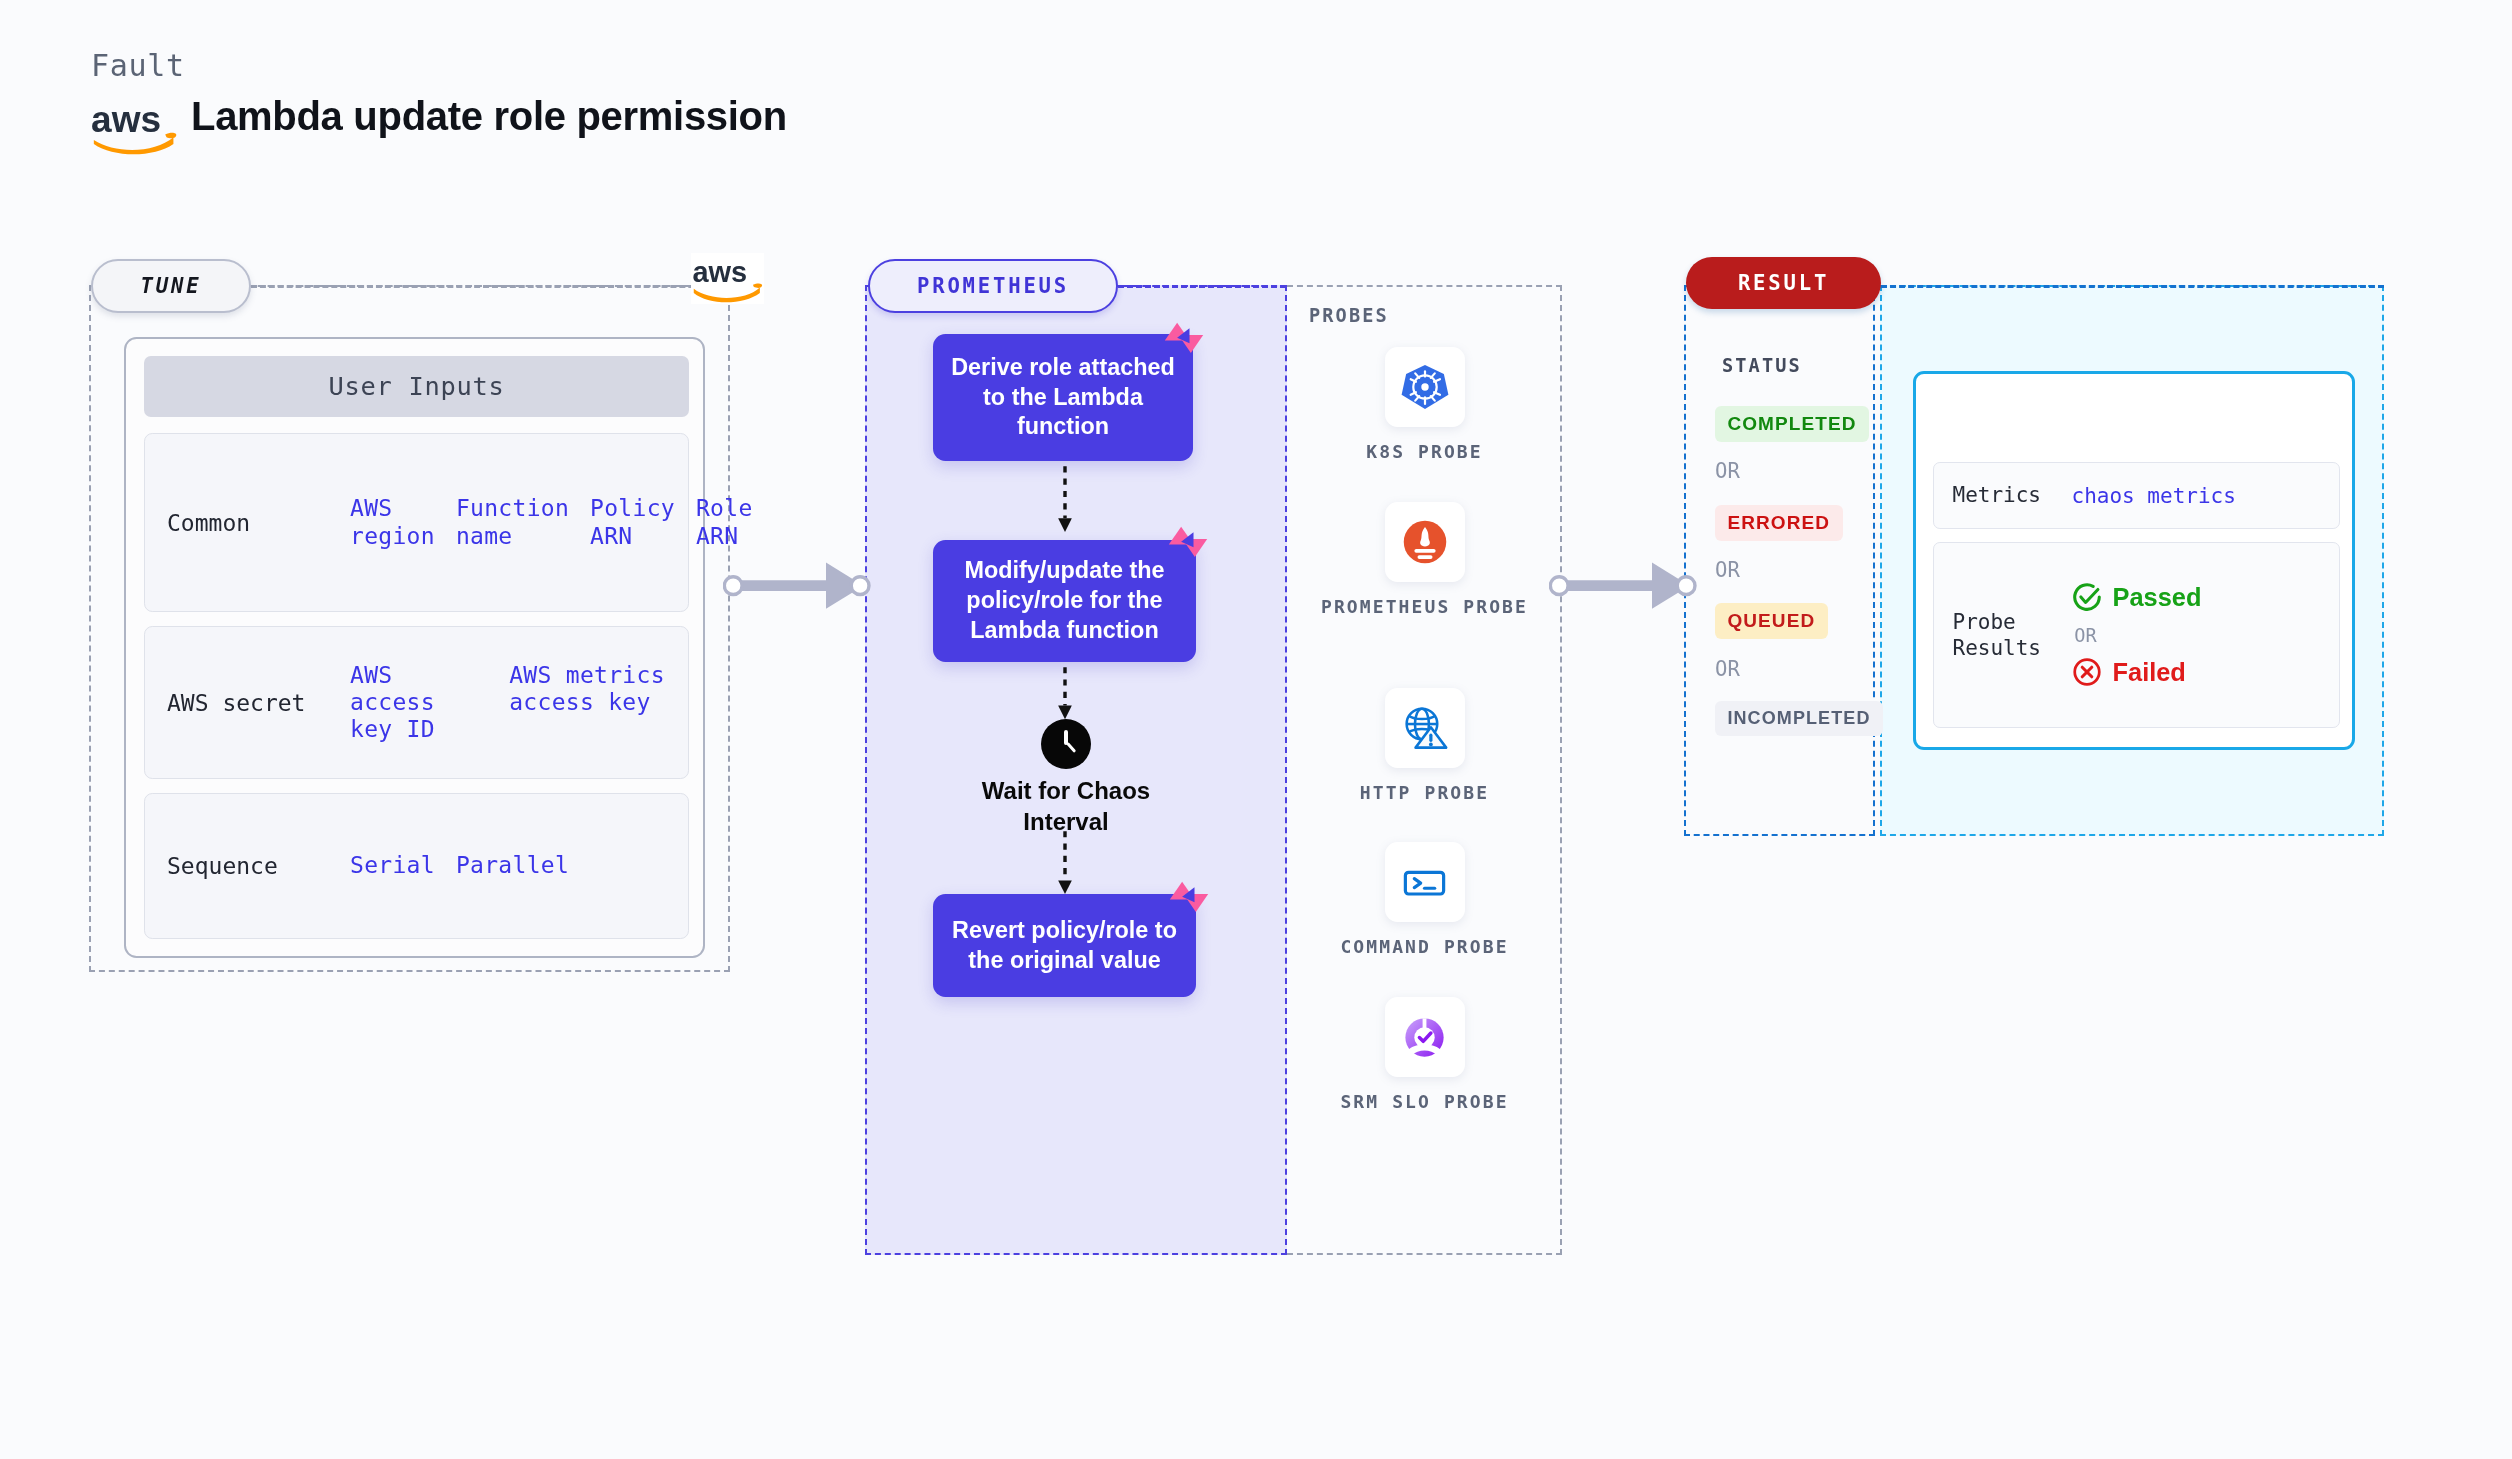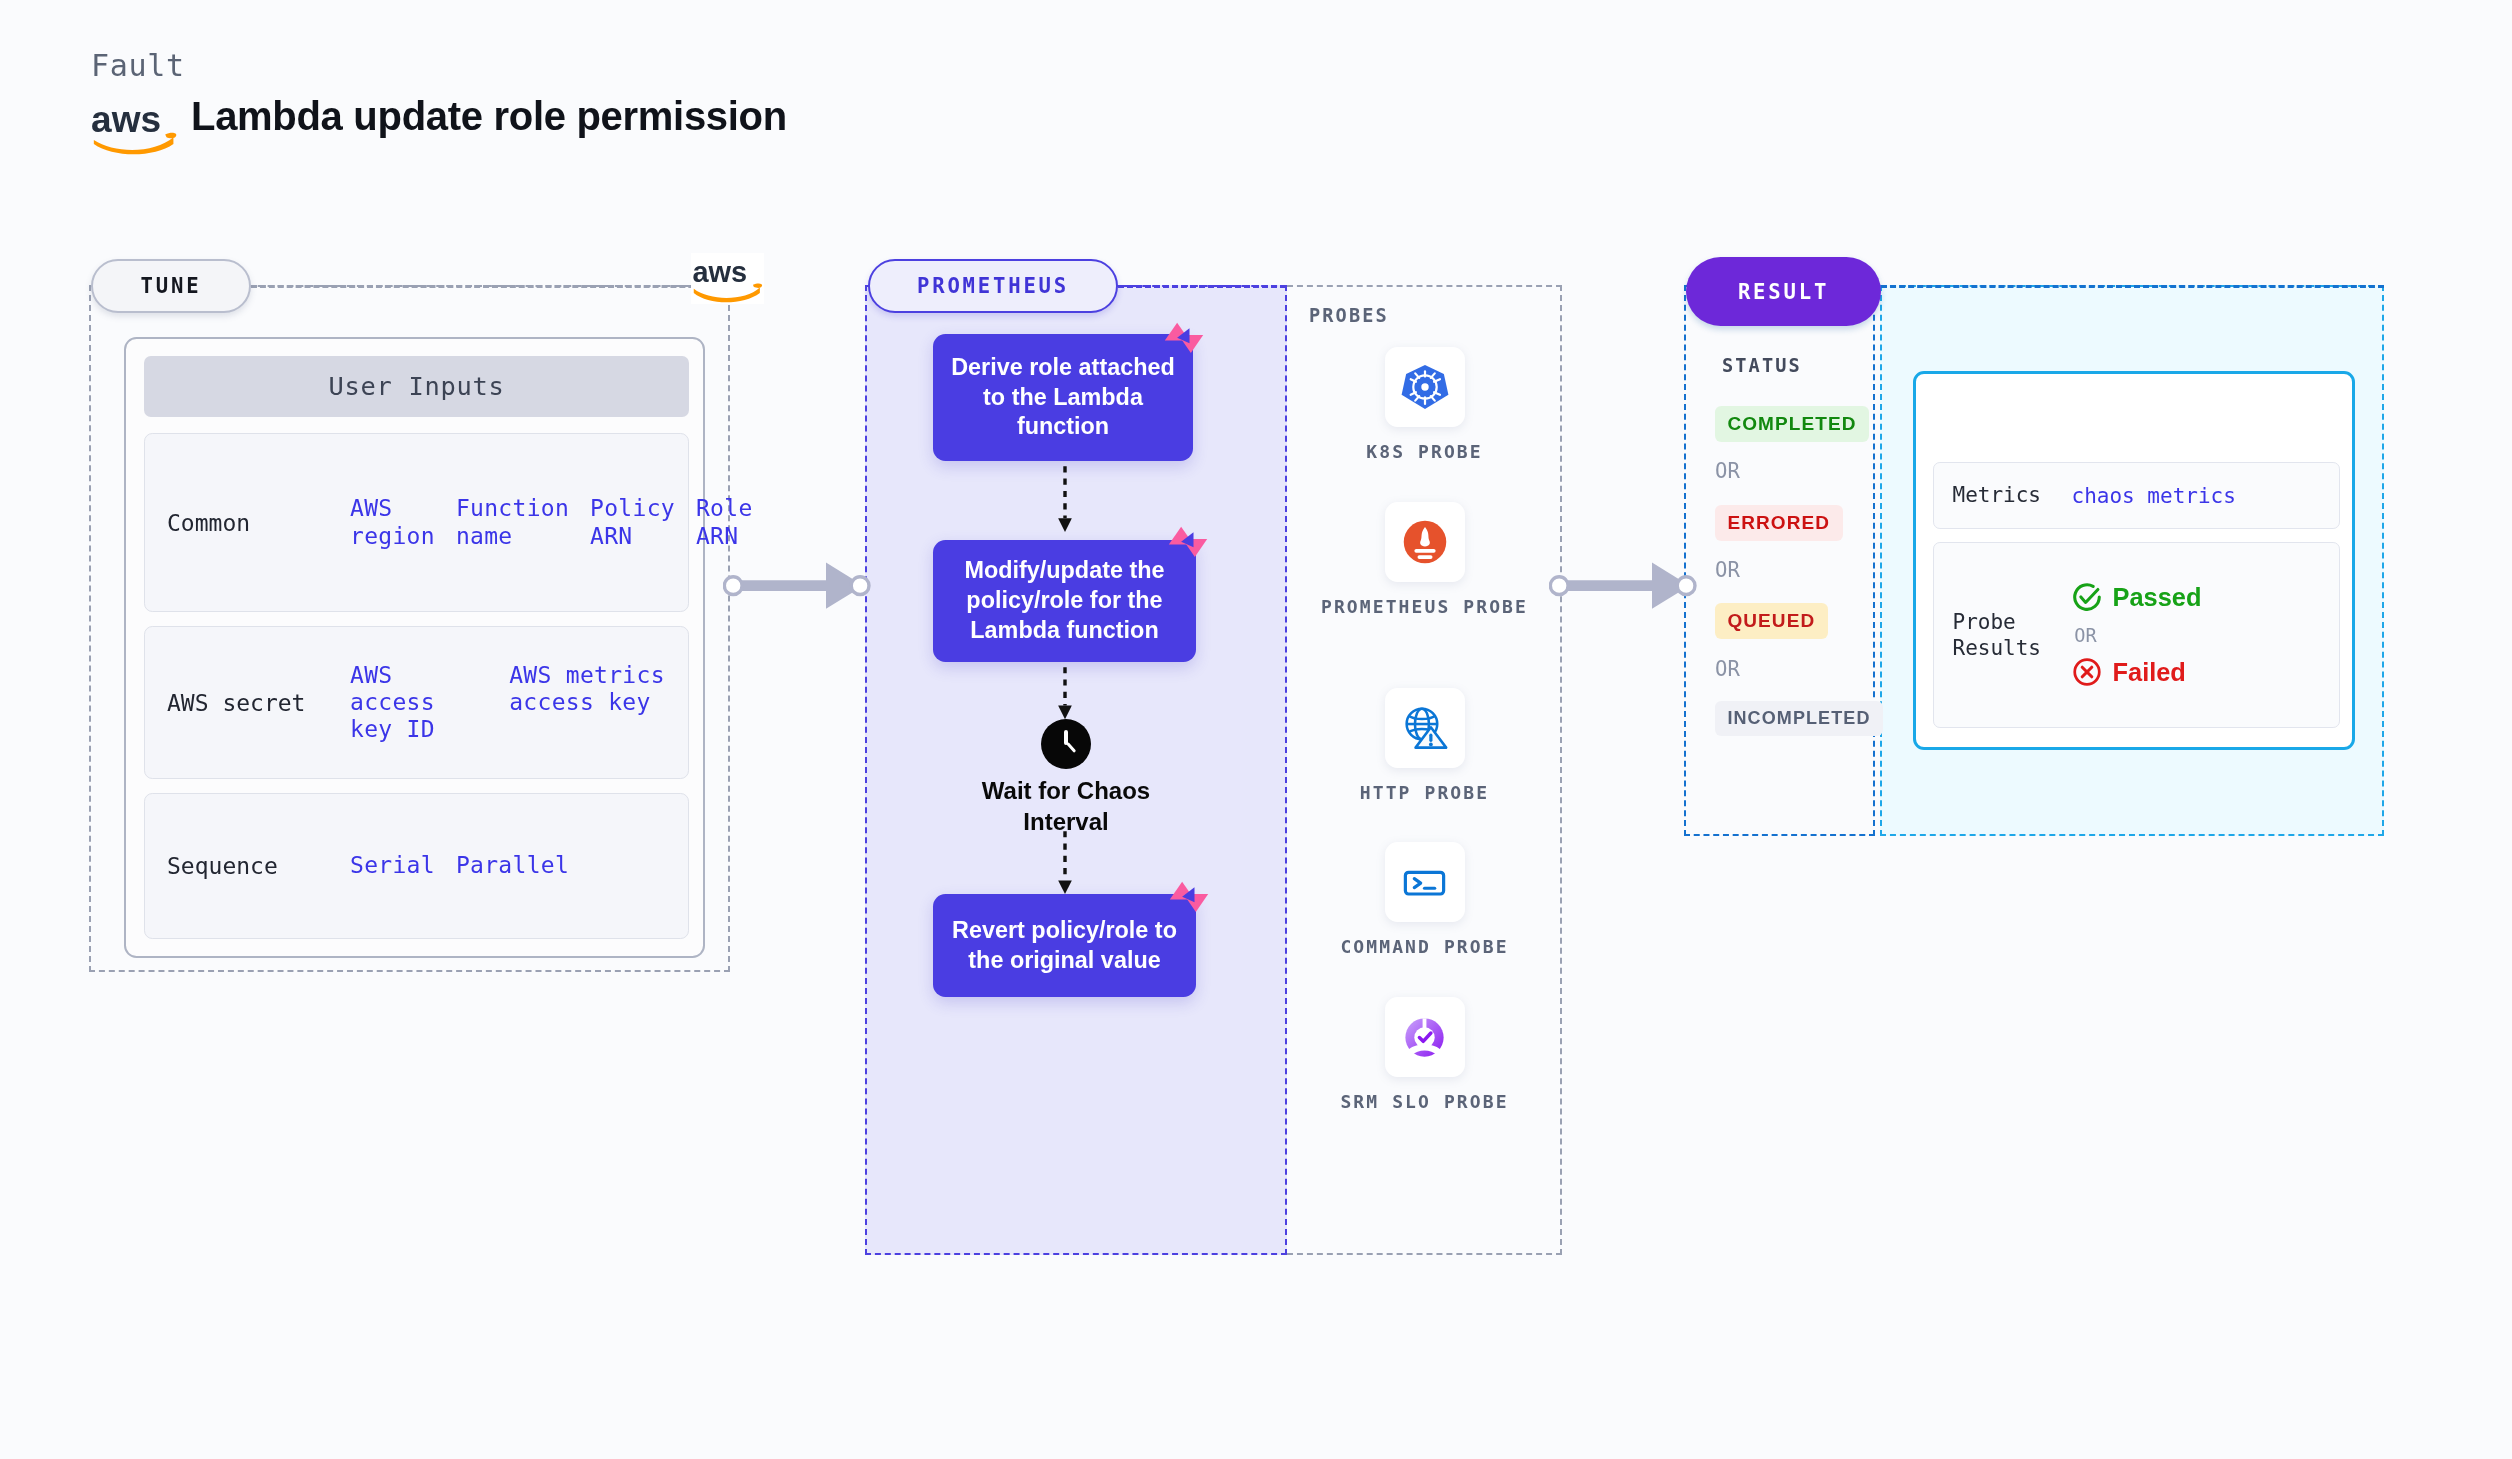--- a/index.html
+++ b/index.html
@@ -32,29 +32,30 @@
   .pill {
     position: absolute; display: flex; align-items: center; justify-content: center;
     border-radius: 687px; font-family: "DejaVu Sans Mono", monospace;
     font-weight: bold; letter-spacing: 2.8px; font-size: 20.6px;
     z-index: 12;
   }
   .pill-tune {
     left: 91px; top: 259px; width: 160px; height: 54px;
     background: #f4f5f8; border: 2.8px solid #b9bece; color: #14171f;
     box-shadow: 0 3.4px 6.9px rgba(90,100,130,.17);
+    font-style: italic;
   }
   .pill-exec {
     left: 868px; top: 259px; width: 250px; height: 54px;
     background: #eeeefc; border: 2.8px solid #4c40e0; color: #4034d6;
     box-shadow: 0 3.4px 6.9px rgba(80,70,210,.20);
   }
   .pill-result {
-    left: 1686px; top: 257px; width: 195px; height: 69px;
-    background: #6d28d9; border: none; color: #ffffff;
+    left: 1686px; top: 257px; width: 195px; height: 52px;
+    background: #b91c1c; border: none; color: #ffffff;
     box-shadow: 0 3.4px 6.9px rgba(20,90,160,.22);
   }
 
   
   .region { position: absolute; }
   .region-tune {
     left: 89px; top: 285px; width: 641px; height: 687px;
     border: 2.8px dashed #9aa1b3; background: transparent;
   }
   .region-exec {

